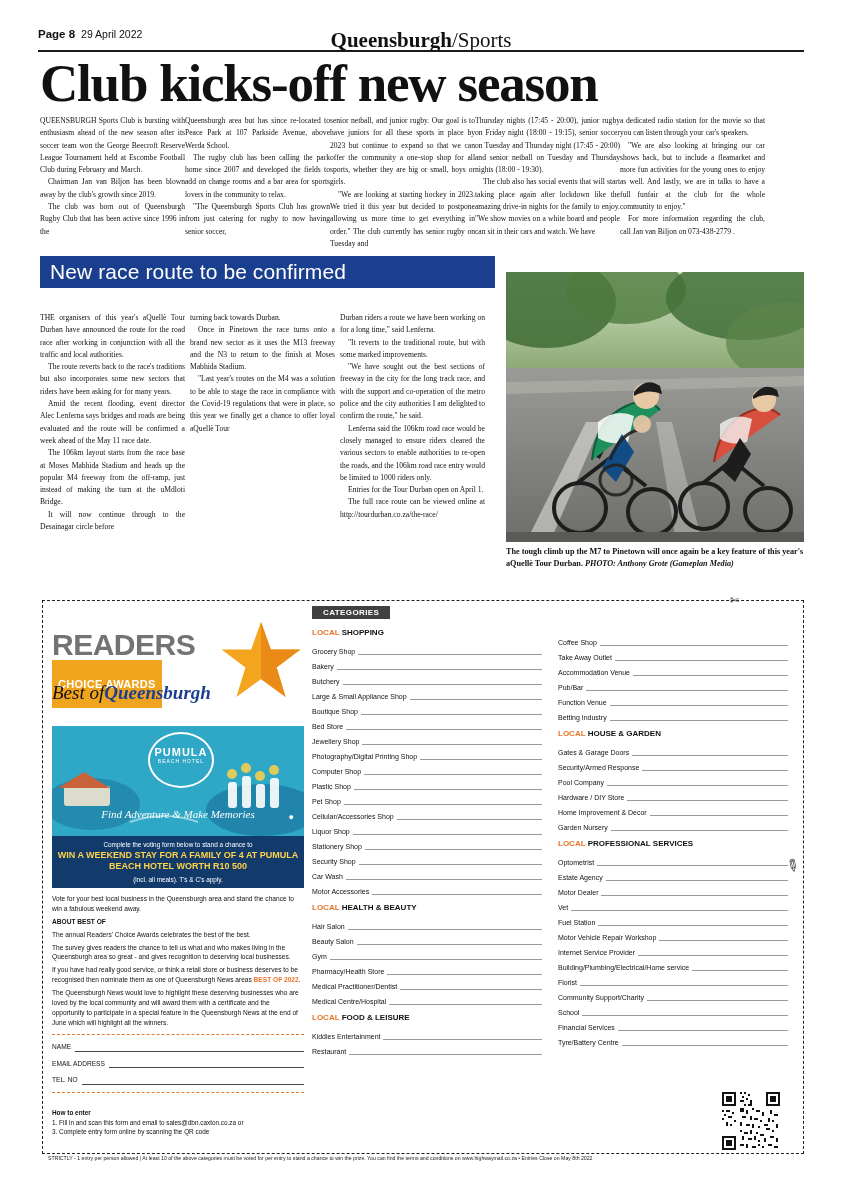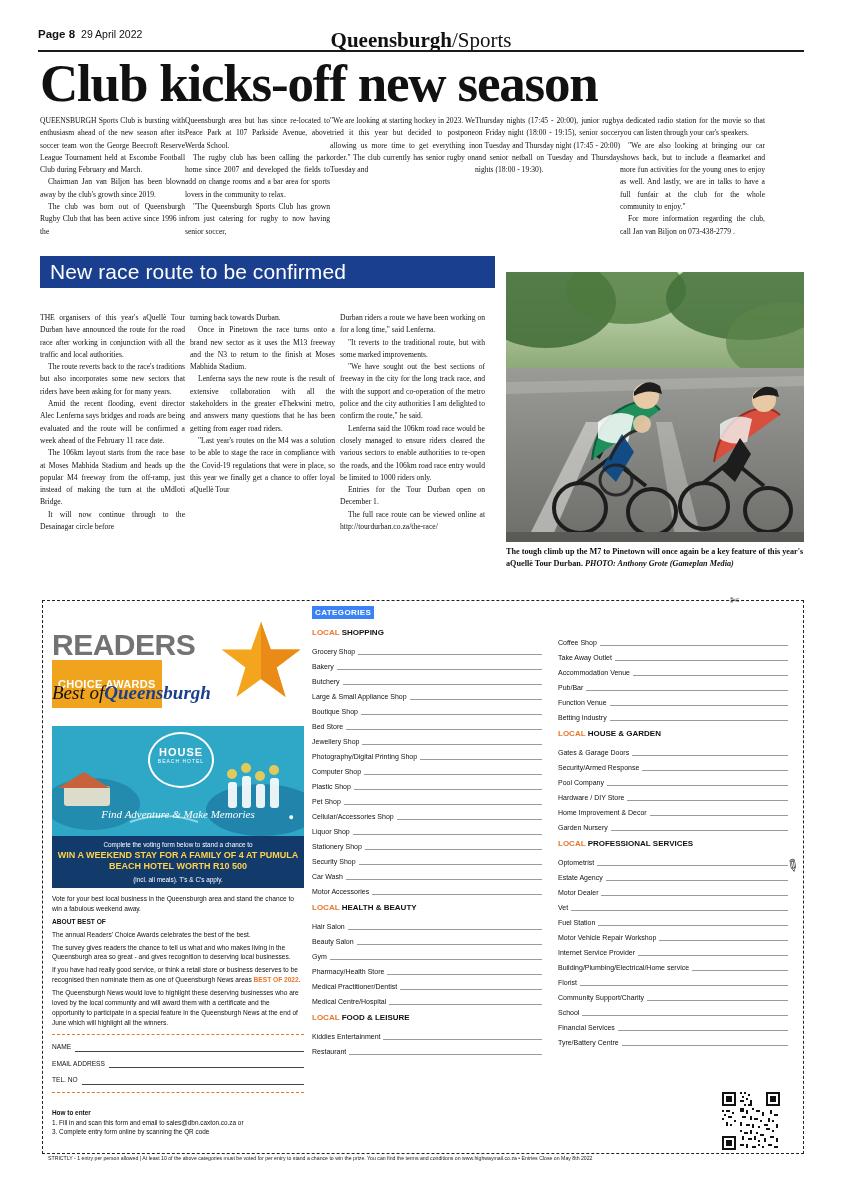--- a/index.html
+++ b/index.html
@@ -173,22 +173,22 @@
 
   .howto{
     position:absolute;left:52px;top:1108px;width:300px;
     font-family:"Liberation Sans",sans-serif;font-size:6.4px;line-height:1.5;
   }
   .howto .h{font-weight:bold;}
 
   
   .cat-title{
     position:absolute;left:312px;top:606px;
-    background:#3b82f6;color:#fff;font-family:"Liberation Sans",sans-serif;
-    font-weight:bold;font-size:8px;padding:2px 3px;letter-spacing:0.4px;
+    background:#404040;color:#fff;font-family:"Liberation Sans",sans-serif;
+    font-weight:bold;font-size:8px;padding:2px 11px;letter-spacing:0.4px;
   }
   .catcol{
     position:absolute;font-family:"Liberation Sans",sans-serif;font-size:7px;
   }
   .catcol.a{left:312px;top:620px;width:230px;}
   .catcol.b{left:558px;top:620px;width:230px;}
   .cathead{
     font-weight:bold;font-size:8px;margin:8px 0 3px 0;color:#111;
   }
   .cathead .loc{color:#e8762c;}
@@ -233,56 +233,57 @@
       <p>QUEENSBURGH Sports Club is bursting with enthusiasm ahead of the new season after its soccer team won the George Beecroft Reserve League Tournament held at Escombe Football Club during February and March.</p>
       <p>Chairman Jan van Biljon has been blown away by the club's growth since 2019.</p>
       <p>The club was born out of Queensburgh Rugby Club that has been active since 1996 in the</p>
     </div>
     <div class="col">
       <p>Queensburgh area but has since re-located to Peace Park at 107 Parkside Avenue, above Werda School.</p>
       <p>The rugby club has been calling the park home since 2007 and developed the fields to add on change rooms and a bar area for sports lovers in the community to relax.</p>
       <p>"The Queensburgh Sports Club has grown from just catering for rugby to now having senior soccer,</p>
     </div>
     <div class="col">
+      <p>senior netball, and junior rugby. Our goal is to have juniors for all these sports in place by 2023 but continue to expand so that we can offer the community a one-stop shop for all sports, whether they are big or small, boys or girls.</p>
       <p>"We are looking at starting hockey in 2023. We tried it this year but decided to postpone allowing us more time to get everything in order." The club currently has senior rugby on Tuesday and</p>
     </div>
     <div class="col">
       <p>Thursday nights (17:45 - 20:00), junior rugby on Friday night (18:00 - 19:15), senior soccer on Tuesday and Thursday night (17:45 - 20:00) and senior netball on Tuesday and Thursday nights (18:00 - 19:30).</p>
+      <p>The club also has social events that will start taking place again after lockdown like the amazing drive-in nights for the family to enjoy. "We show movies on a white board and people can sit in their cars and watch. We have</p>
     </div>
     <div class="col">
       <p>a dedicated radio station for the movie so that you can listen through your car's speakers.</p>
       <p>"We are also looking at bringing our car shows back, but to include a fleamarket and more fun activities for the young ones to enjoy as well. And lastly, we are in talks to have a full funfair at the club for the whole community to enjoy."</p>
       <p>For more information regarding the club, call Jan van Biljon on 073-438-2779 .</p>
     </div>
   </div>
 
   <div class="banner">
     <span>New race route to be confirmed</span>
   </div>
 
   <div class="cols2">
     <div class="col2">
       <p>THE organisers of this year's aQuellè Tour Durban have announced the route for the road race after working in conjunction with all the traffic and local authorities.</p>
       <p>The route reverts back to the race's traditions but also incorporates some new sectors that riders have been asking for for many years.</p>
-      <p>Amid the recent flooding, event director Alec Lenferna says bridges and roads are being evaluated and the route will be confirmed a week ahead of the February 11 race date.</p>
+      <p>Amid the recent flooding, event director Alec Lenferna says bridges and roads are being evaluated and the route will be confirmed a week ahead of the May 11 race date.</p>
       <p>The 106km layout starts from the race base at Moses Mabhida Stadium and heads up the popular M4 freeway from the off-ramp, just instead of making the turn at the uMdloti Bridge.</p>
       <p>It will now continue through to the Desainagar circle before</p>
     </div>
     <div class="col2">
       <p>turning back towards Durban.</p>
       <p>Once in Pinetown the race turns onto a brand new sector as it uses the M13 freeway and the N3 to return to the finish at Moses Mabhida Stadium.</p>
-      <p>Lenferna says the new route is the result of extensive collaboration with all the stakeholders in the greater eThekwini metro, and answers many questions that he has been getting from eager road riders.</p>
       <p>"Last year's routes on the M4 was a solution to be able to stage the race in compliance with the Covid-19 regulations that were in place, so this year we finally get a chance to offer loyal aQuellè Tour</p>
     </div>
     <div class="col2">
       <p>Durban riders a route we have been working on for a long time," said Lenferna.</p>
       <p>"It reverts to the traditional route, but with some marked improvements.</p>
       <p>"We have sought out the best sections of freeway in the city for the long track race, and with the support and co-operation of the metro police and the city authorities I am delighted to confirm the route," he said.</p>
       <p>Lenferna said the 106km road race would be closely managed to ensure riders cleared the various sectors to enable authorities to re-open the roads, and the 106km road race entry would be limited to 1000 riders only.</p>
-      <p>Entries for the Tour Durban open on December 1.</p>
+      <p>Entries for the Tour Durban open on April 1.</p>
       <p>The full race route can be viewed online at http://tourdurban.co.za/the-race/</p>
     </div>
   </div>
 
   <div class="photo">
     <svg width="298" height="270" viewBox="0 0 298 270">
       <defs>
         <linearGradient id="sky" x1="0" y1="0" x2="0" y2="1">
           <stop offset="0" stop-color="#cfe2c0"></stop>
             <stop offset="1" stop-color="#7e9c66"></stop>
@@ -370,21 +371,21 @@
       </g>
       <g fill="#ffd14a" opacity="0.85">
         <circle cx="180" cy="48" r="5"></circle>
           <circle cx="194" cy="42" r="5"></circle>
         <circle cx="208" cy="50" r="5"></circle>
           <circle cx="222" cy="44" r="5"></circle>
       </g>
       <path d="M78 96 q34 -12 68 0" stroke="#ffffff" stroke-width="2" fill="none" opacity="0.5"></path>
     </svg>
     <div class="ad-logo">
-      <div class="n">HOUSE</div>
+      <div class="n">PUMULA</div>
       <div class="s">BEACH HOTEL</div>
     </div>
     <div class="ad-script">Find Adventure &amp; Make Memories</div>
     <div class="ad-social">&nbsp;●</div>
   </div>
 
   <div class="ad-band">
     <div class="l1">Complete the voting form below to stand a chance to</div>
     <div class="l2">WIN A WEEKEND STAY FOR A FAMILY OF 4 AT PUMULA BEACH HOTEL WORTH R10 500</div>
     <div class="l3">(incl. all meals).  T's &amp; C's apply.</div>

